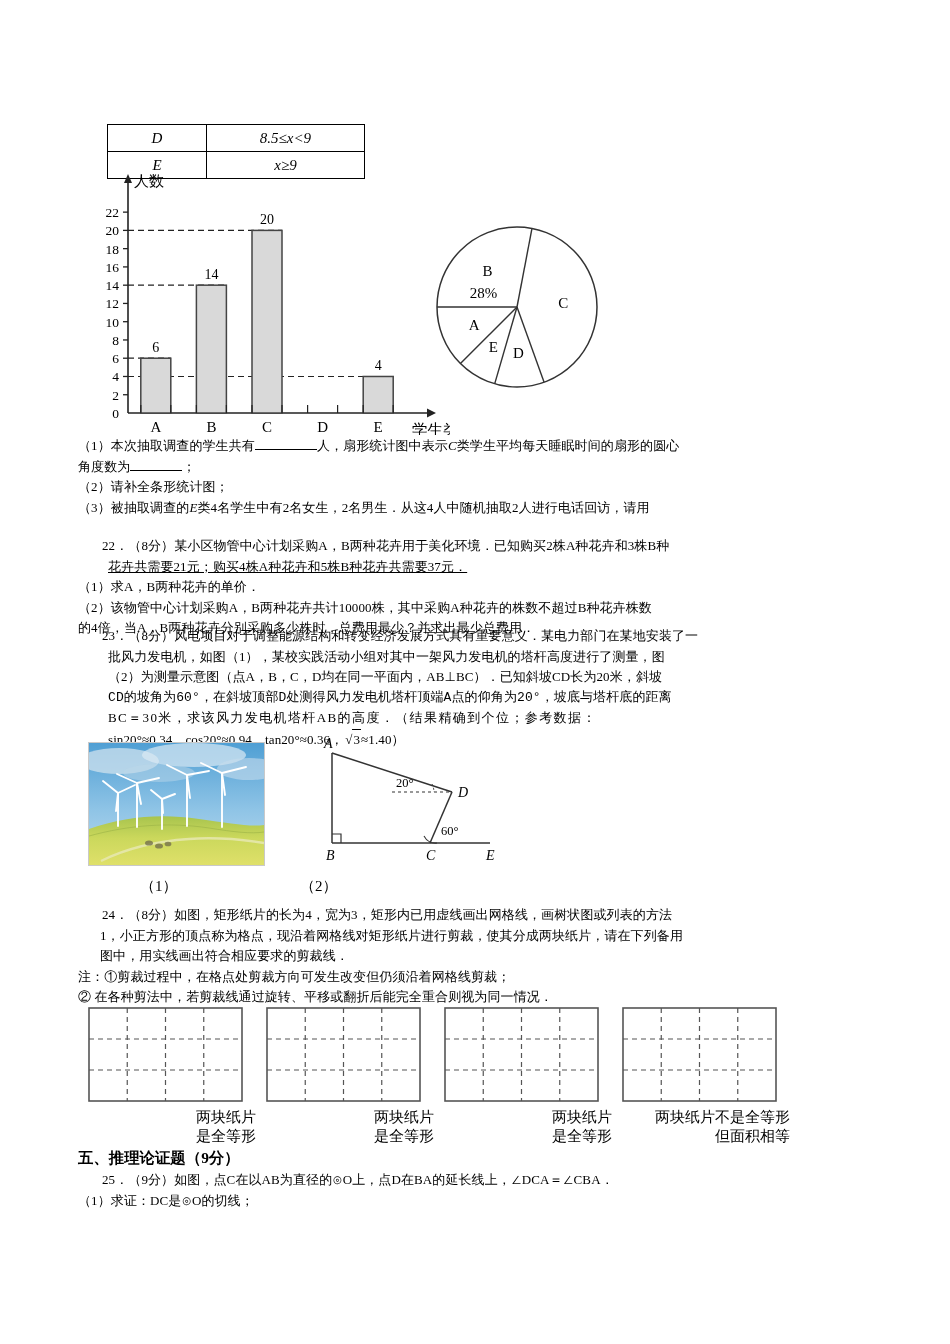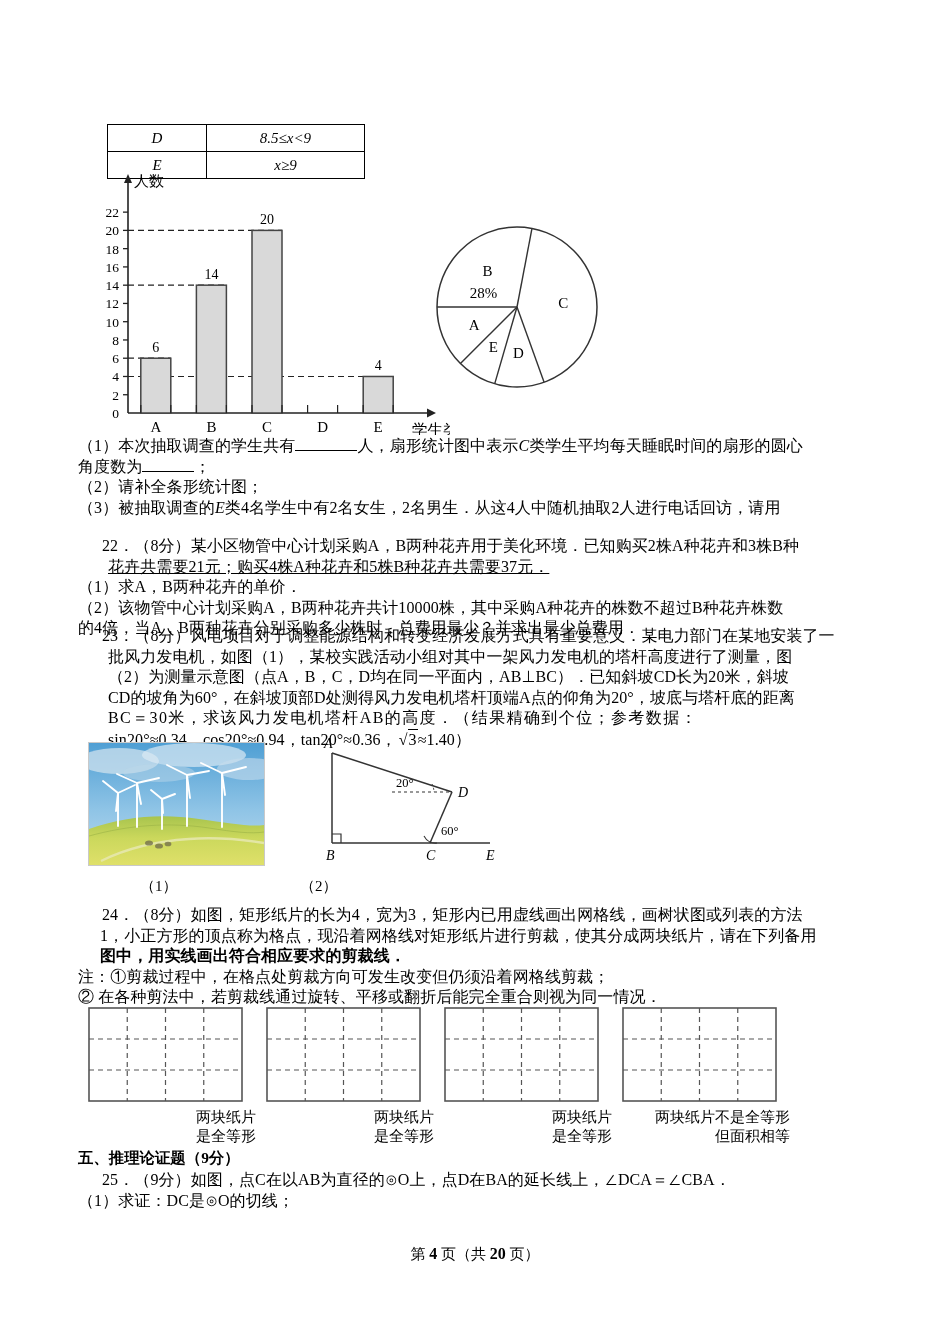--- a/index.html
+++ b/index.html
@@ -37,21 +37,21 @@
   
   .barchart{position:absolute;left:80px;top:170px;width:370px;height:265px;}
   .barchart svg{display:block;}
 
   
   .piechart{position:absolute;left:425px;top:215px;width:190px;height:185px;}
 
   
   .para{
     position:absolute;
-    font-size:16px;
+    font-size:13px;
     line-height:20.6px;
     text-align:justify;
   }
   .q21 {left:78px;top:436px;width:800px;}
   .q22 {left:78px;top:536px;width:800px;}
   .q23 {left:78px;top:626px;width:800px;}
   .q24 {left:78px;top:905px;width:800px;}
   .q25 {left:78px;top:1170px;width:800px;}
   .sec-head{position:absolute;left:78px;top:1148px;font-size:15.4px;font-weight:bold;}
   .hang{padding-left:30px;text-indent:-30px;margin-left:24px;}
@@ -212,21 +212,21 @@
     <div>（2）该物管中心计划采购A，B两种花卉共计10000株，其中采购A种花卉的株数不超过B种花卉株数</div>
     <div>的4倍，当A，B两种花卉分别采购多少株时，总费用最少？并求出最少总费用．</div>
   </div>
 
   <div class="para q23 txt">
     <div class="hang">
       <span>23．</span><span>（8分）</span><span>风电项目对于调整能源结构和转变经济发展方式具有重要意义．某电力部门在某地安装了一</span>
     </div>
     <div style="padding-left:30px;">批风力发电机，如图（1），某校实践活动小组对其中一架风力发电机的塔杆高度进行了测量，图</div>
     <div style="padding-left:30px;">（2）为测量示意图（点A，B，C，D均在同一平面内，AB⊥BC）．已知斜坡CD长为20米，斜坡</div>
-    <div style="padding-left:30px;">CD的坡角为60°，在斜坡顶部D处测得风力发电机塔杆顶端A点的仰角为20°，坡底与塔杆底的距离</div>
+    <div style="padding-left:30px;font-family:Liberation Mono, monospace;">CD的坡角为60°，在斜坡顶部D处测得风力发电机塔杆顶端A点的仰角为20°，坡底与塔杆底的距离</div>
     <div style="padding-left:30px;letter-spacing:1.4px;">BC＝30米，求该风力发电机塔杆AB的高度．（结果精确到个位；参考数据：</div>
     <div style="padding-left:30px;">
       <span>sin20°≈0.34，cos20°≈0.94，tan20°≈0.36，</span><span class="sqrt-wrap">√<span class="sqrt-bar">3</span></span><span>≈1.40）</span>
     </div>
   </div>
 
   <div class="photo">
     <svg width="175" height="122" viewBox="0 0 175 122">
       <defs>
         <linearGradient id="sky" x1="0" y1="0" x2="0" y2="1">
@@ -307,21 +307,21 @@
   </div>
 
   <div class="figcap cap1">（1）</div>
   <div class="figcap cap2">（2）</div>
 
   <div class="para q24 txt">
     <div class="hang">
       <span>24．</span><span>（8分）</span><span>如图，矩形纸片的长为4，宽为3，矩形内已用虚线画出网格线，画树状图或列表的方法</span>
     </div>
     <div style="padding-left:22px;">1，小正方形的顶点称为格点，现沿着网格线对矩形纸片进行剪裁，使其分成两块纸片，请在下列备用</div>
-    <div style="padding-left:22px;font-weight:bold;">图中，用实线画出符合相应要求的剪裁线．</div>
+    <div style="padding-left:22px;">图中，用实线画出符合相应要求的剪裁线．</div>
     <div>注：①剪裁过程中，在格点处剪裁方向可发生改变但仍须沿着网格线剪裁；</div>
     <div>② 在各种剪法中，若剪裁线通过旋转、平移或翻折后能完全重合则视为同一情况．</div>
   </div>
 
   <div class="grids">
     <div class="grid-box" style="left:0px;"><svg width="155" height="95" viewBox="0 0 155 95">
           <rect x="1" y="1" width="153" height="93" fill="#fff" stroke="#555" stroke-width="1.6"></rect>
           <line x1="39.25" y1="1" x2="39.25" y2="94" stroke="#555" stroke-width="1.2" stroke-dasharray="5,4"></line>
           <line x1="77.5" y1="1" x2="77.5" y2="94" stroke="#555" stroke-width="1.2" stroke-dasharray="5,4"></line>
           <line x1="115.75" y1="1" x2="115.75" y2="94" stroke="#555" stroke-width="1.2" stroke-dasharray="5,4"></line>
@@ -372,21 +372,14 @@
 
   <div class="sec-head">五、推理论证题（9分）</div>
 
   <div class="para q25 txt">
     <div class="hang">
       <span>25．</span><span>（9分）</span><span>如图，点C在以AB为直径的⊙O上，点D在BA的延长线上，∠DCA＝∠CBA．</span>
     </div>
     <div>（1）求证：DC是⊙O的切线；</div>
   </div>
 
-  <div class="footer">
-    <span>第</span>
-    <span class="b">4</span>
-    <span>页（共</span>
-    <span class="b">20</span>
-    <span>页）</span>
-  </div>
 
 </div>
 
 </body></html>

